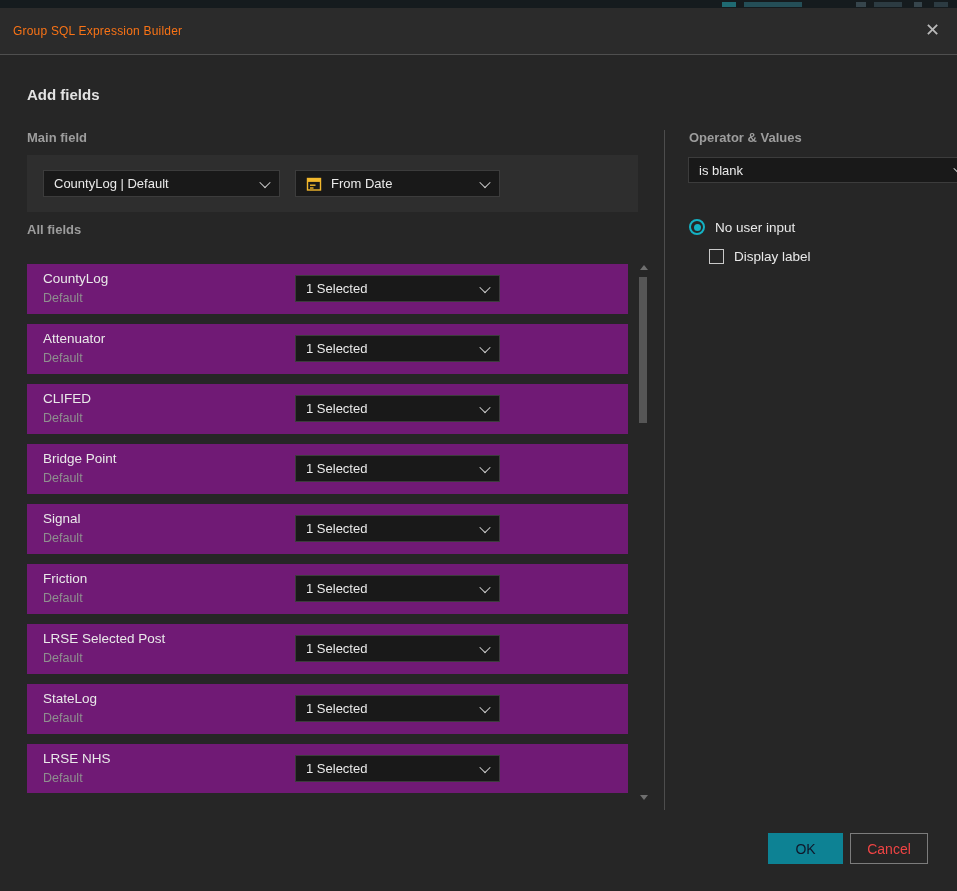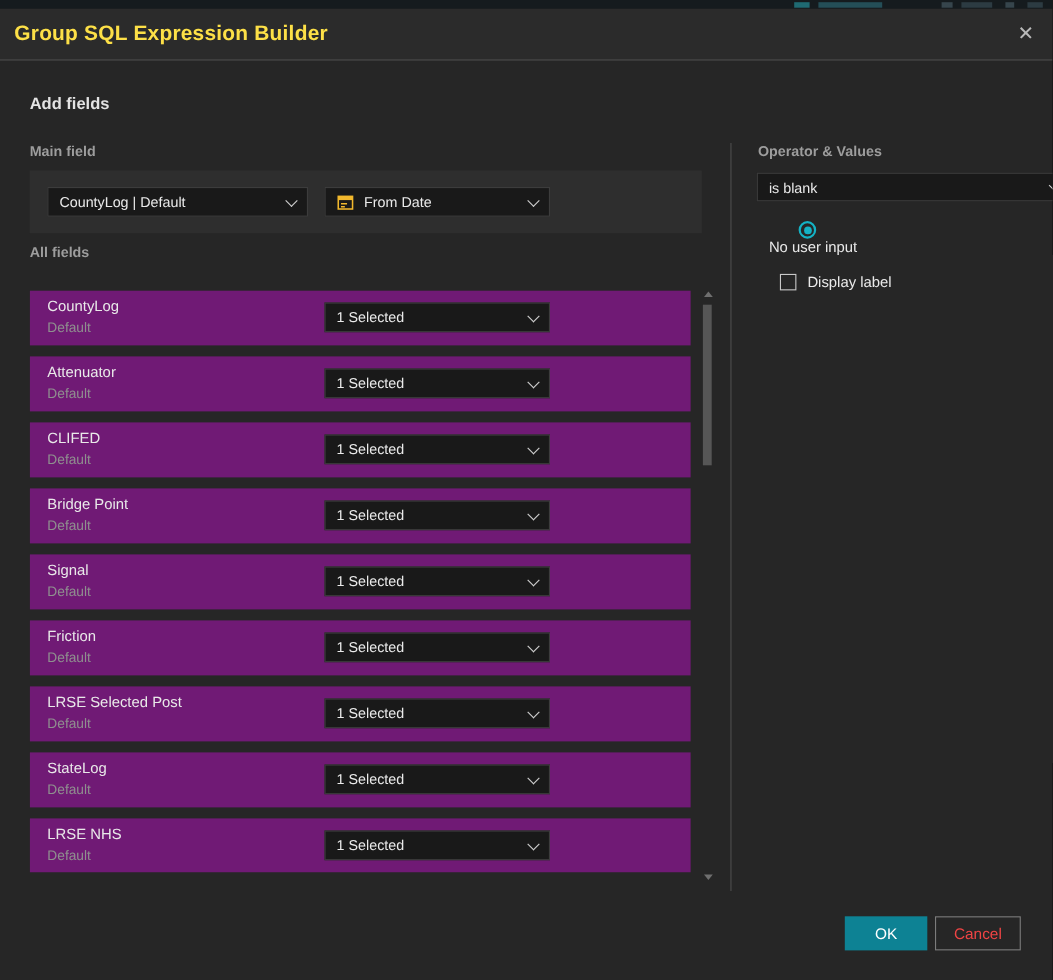--- a/index.html
+++ b/index.html
@@ -8,21 +8,21 @@
     background:#262626;
     font-family:"Liberation Sans", sans-serif;
     -webkit-font-smoothing:antialiased;
   }
   
   .app-strip{position:absolute;left:0;top:0;width:957px;height:8px;background:#151b1e;}
   .frag{position:absolute;top:2px;height:5px;}
   
   .titlebar{position:absolute;left:0;top:8px;width:957px;height:46px;background:#2b2b2b;}
   .title{position:absolute;left:13px;top:0;height:46px;line-height:46px;
-    font-size:19px;font-weight:700;color:#fde047;letter-spacing:.2px;}
+    font-size:12px;font-weight:400;color:#f97316;letter-spacing:.2px;}
   .close{position:absolute;right:17px;top:0;height:46px;line-height:44px;
     font-size:18px;color:#b9b9b9;cursor:pointer;font-weight:400;}
   .hdivider{position:absolute;left:0;top:54px;width:957px;height:1px;background:#4f4f4f;}
   .heading{position:absolute;left:27px;top:86px;font-size:15px;font-weight:700;color:#e3e3e3;}
   .sublabel{position:absolute;font-size:13px;font-weight:700;color:#9d9d9d;text-align:center;}
   
   .select{
     position:absolute;height:27px;background:#191919;border:1px solid #3c3c3c;
     box-sizing:border-box;display:flex;align-items:center;padding:0 10px;cursor:pointer;
   }
@@ -40,32 +40,32 @@
   
   .sbar{position:absolute;left:637px;top:260px;width:12px;height:545px;}
   .sarrow{position:absolute;left:3px;width:0;height:0;border-left:4px solid transparent;
     border-right:4px solid transparent;}
   .sarrow.up{top:5px;border-bottom:5px solid #6f6f6f;}
   .sarrow.down{bottom:5px;border-top:5px solid #6f6f6f;}
   .sthumb{position:absolute;left:2px;top:17px;width:8px;height:146px;background:#565656;}
   
   .vdivider{position:absolute;left:664px;top:130px;width:1px;height:680px;background:#4d4d4d;}
   
-  .radio-row{position:absolute;left:689px;top:201px;display:flex;align-items:center;cursor:pointer;flex-direction:column;}
+  .radio-row{position:absolute;left:689px;top:219px;display:flex;align-items:center;cursor:pointer;}
   .radio{width:16px;height:16px;border-radius:50%;border:2px solid #14b2c4;box-sizing:border-box;
     display:flex;align-items:center;justify-content:center;flex:0 0 auto;}
   .radio .dot{width:7px;height:7px;border-radius:50%;background:#14b2c4;}
   .check-row{position:absolute;left:709px;top:249px;display:flex;align-items:center;cursor:pointer;}
   .checkbox{width:15px;height:15px;border:1.6px solid #c9c9c9;box-sizing:border-box;background:transparent;flex:0 0 auto;}
   .ctl-label{margin-left:10px;font-size:13.5px;color:#e9e9e9;}
   
   .btn{position:absolute;top:833px;height:31px;box-sizing:border-box;font-size:14px;
     display:flex;align-items:center;justify-content:center;cursor:pointer;
     font-family:"Liberation Sans", sans-serif;}
-  .btn-ok{left:768px;width:75px;background:#0d8294;color:#ffffff;border:none;}
+  .btn-ok{left:768px;width:75px;background:#0d8294;color:#0f172a;border:none;}
   .btn-cancel{left:850px;width:78px;background:transparent;border:1px solid #7c7c7c;color:#ef4444;}
   
   .date-icon{margin-right:9px;flex:0 0 auto;display:block;}
 </style>
 </head>
 <body>
 
 <div class="stage">
 
   <div class="app-strip">

